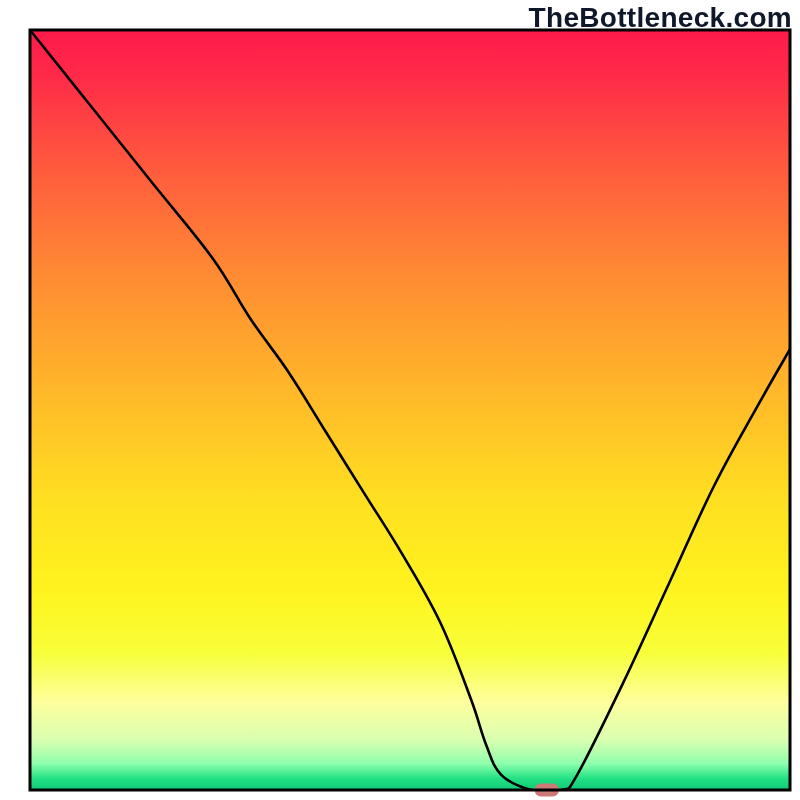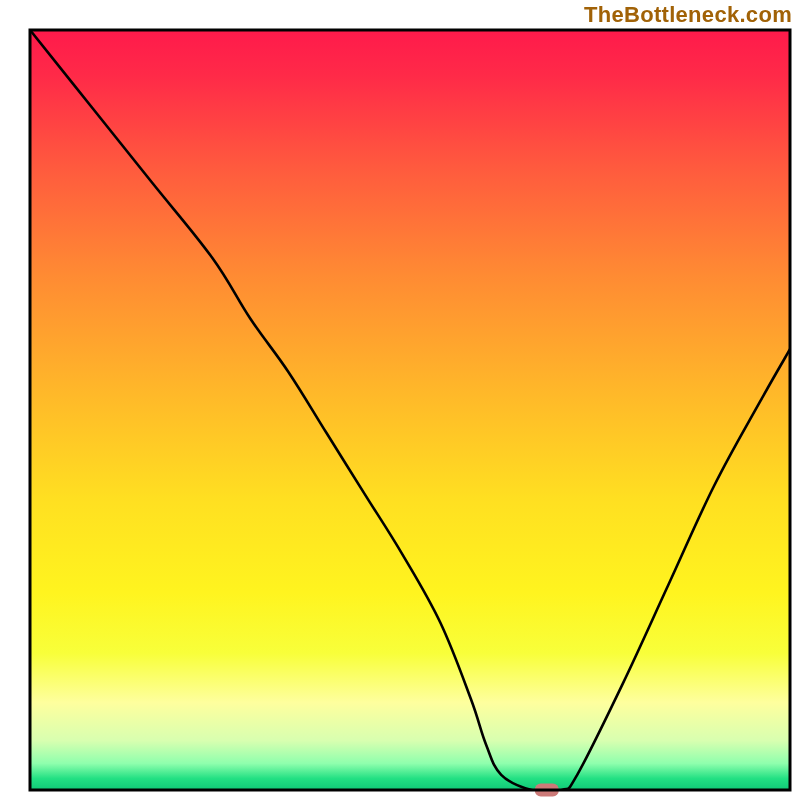--- a/index.html
+++ b/index.html
@@ -12,23 +12,23 @@
   }
   .chart-wrap {
     position: relative;
     width: 800px;
     height: 800px;
   }
   .watermark {
     position: absolute;
     top: 2px;
     right: 8px;
-    font-size: 22px;
+    font-size: 28px;
     font-weight: 600;
-    color: #a16207;
+    color: #0f172a;
     letter-spacing: 0.3px;
     user-select: none;
   }
   svg {
     display: block;
   }
 </style>
 </head>
 <body>
 

